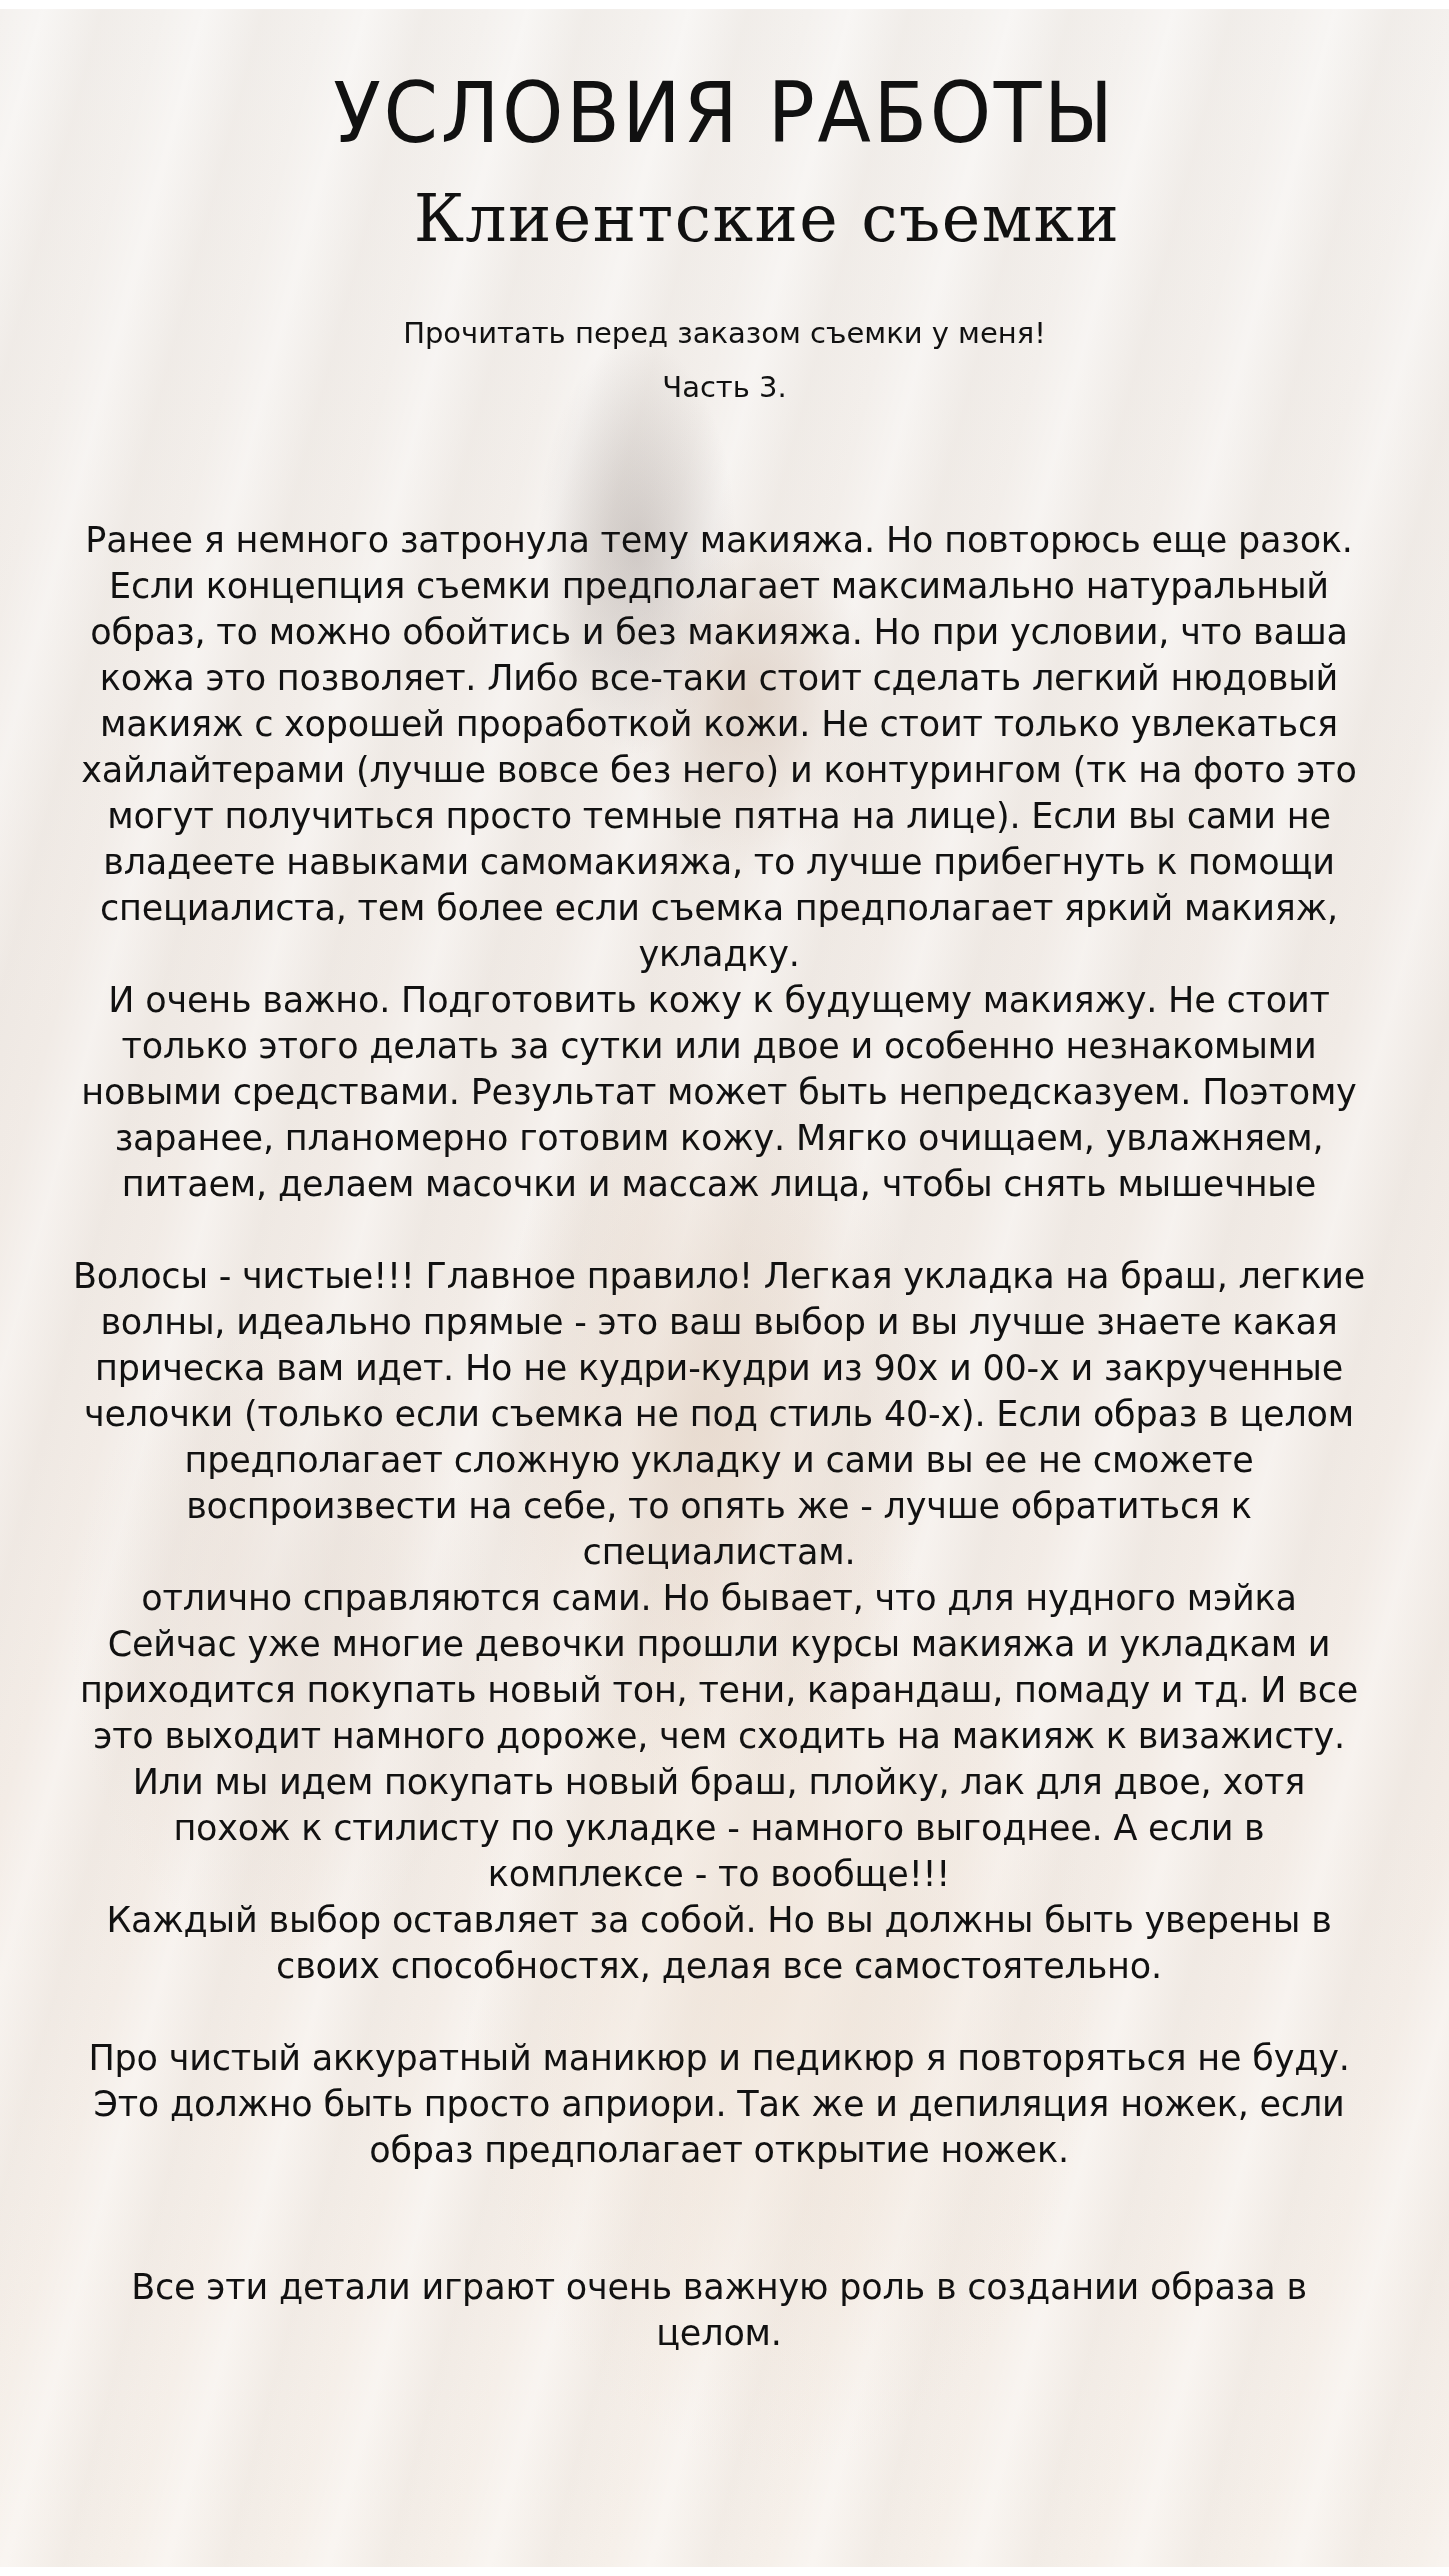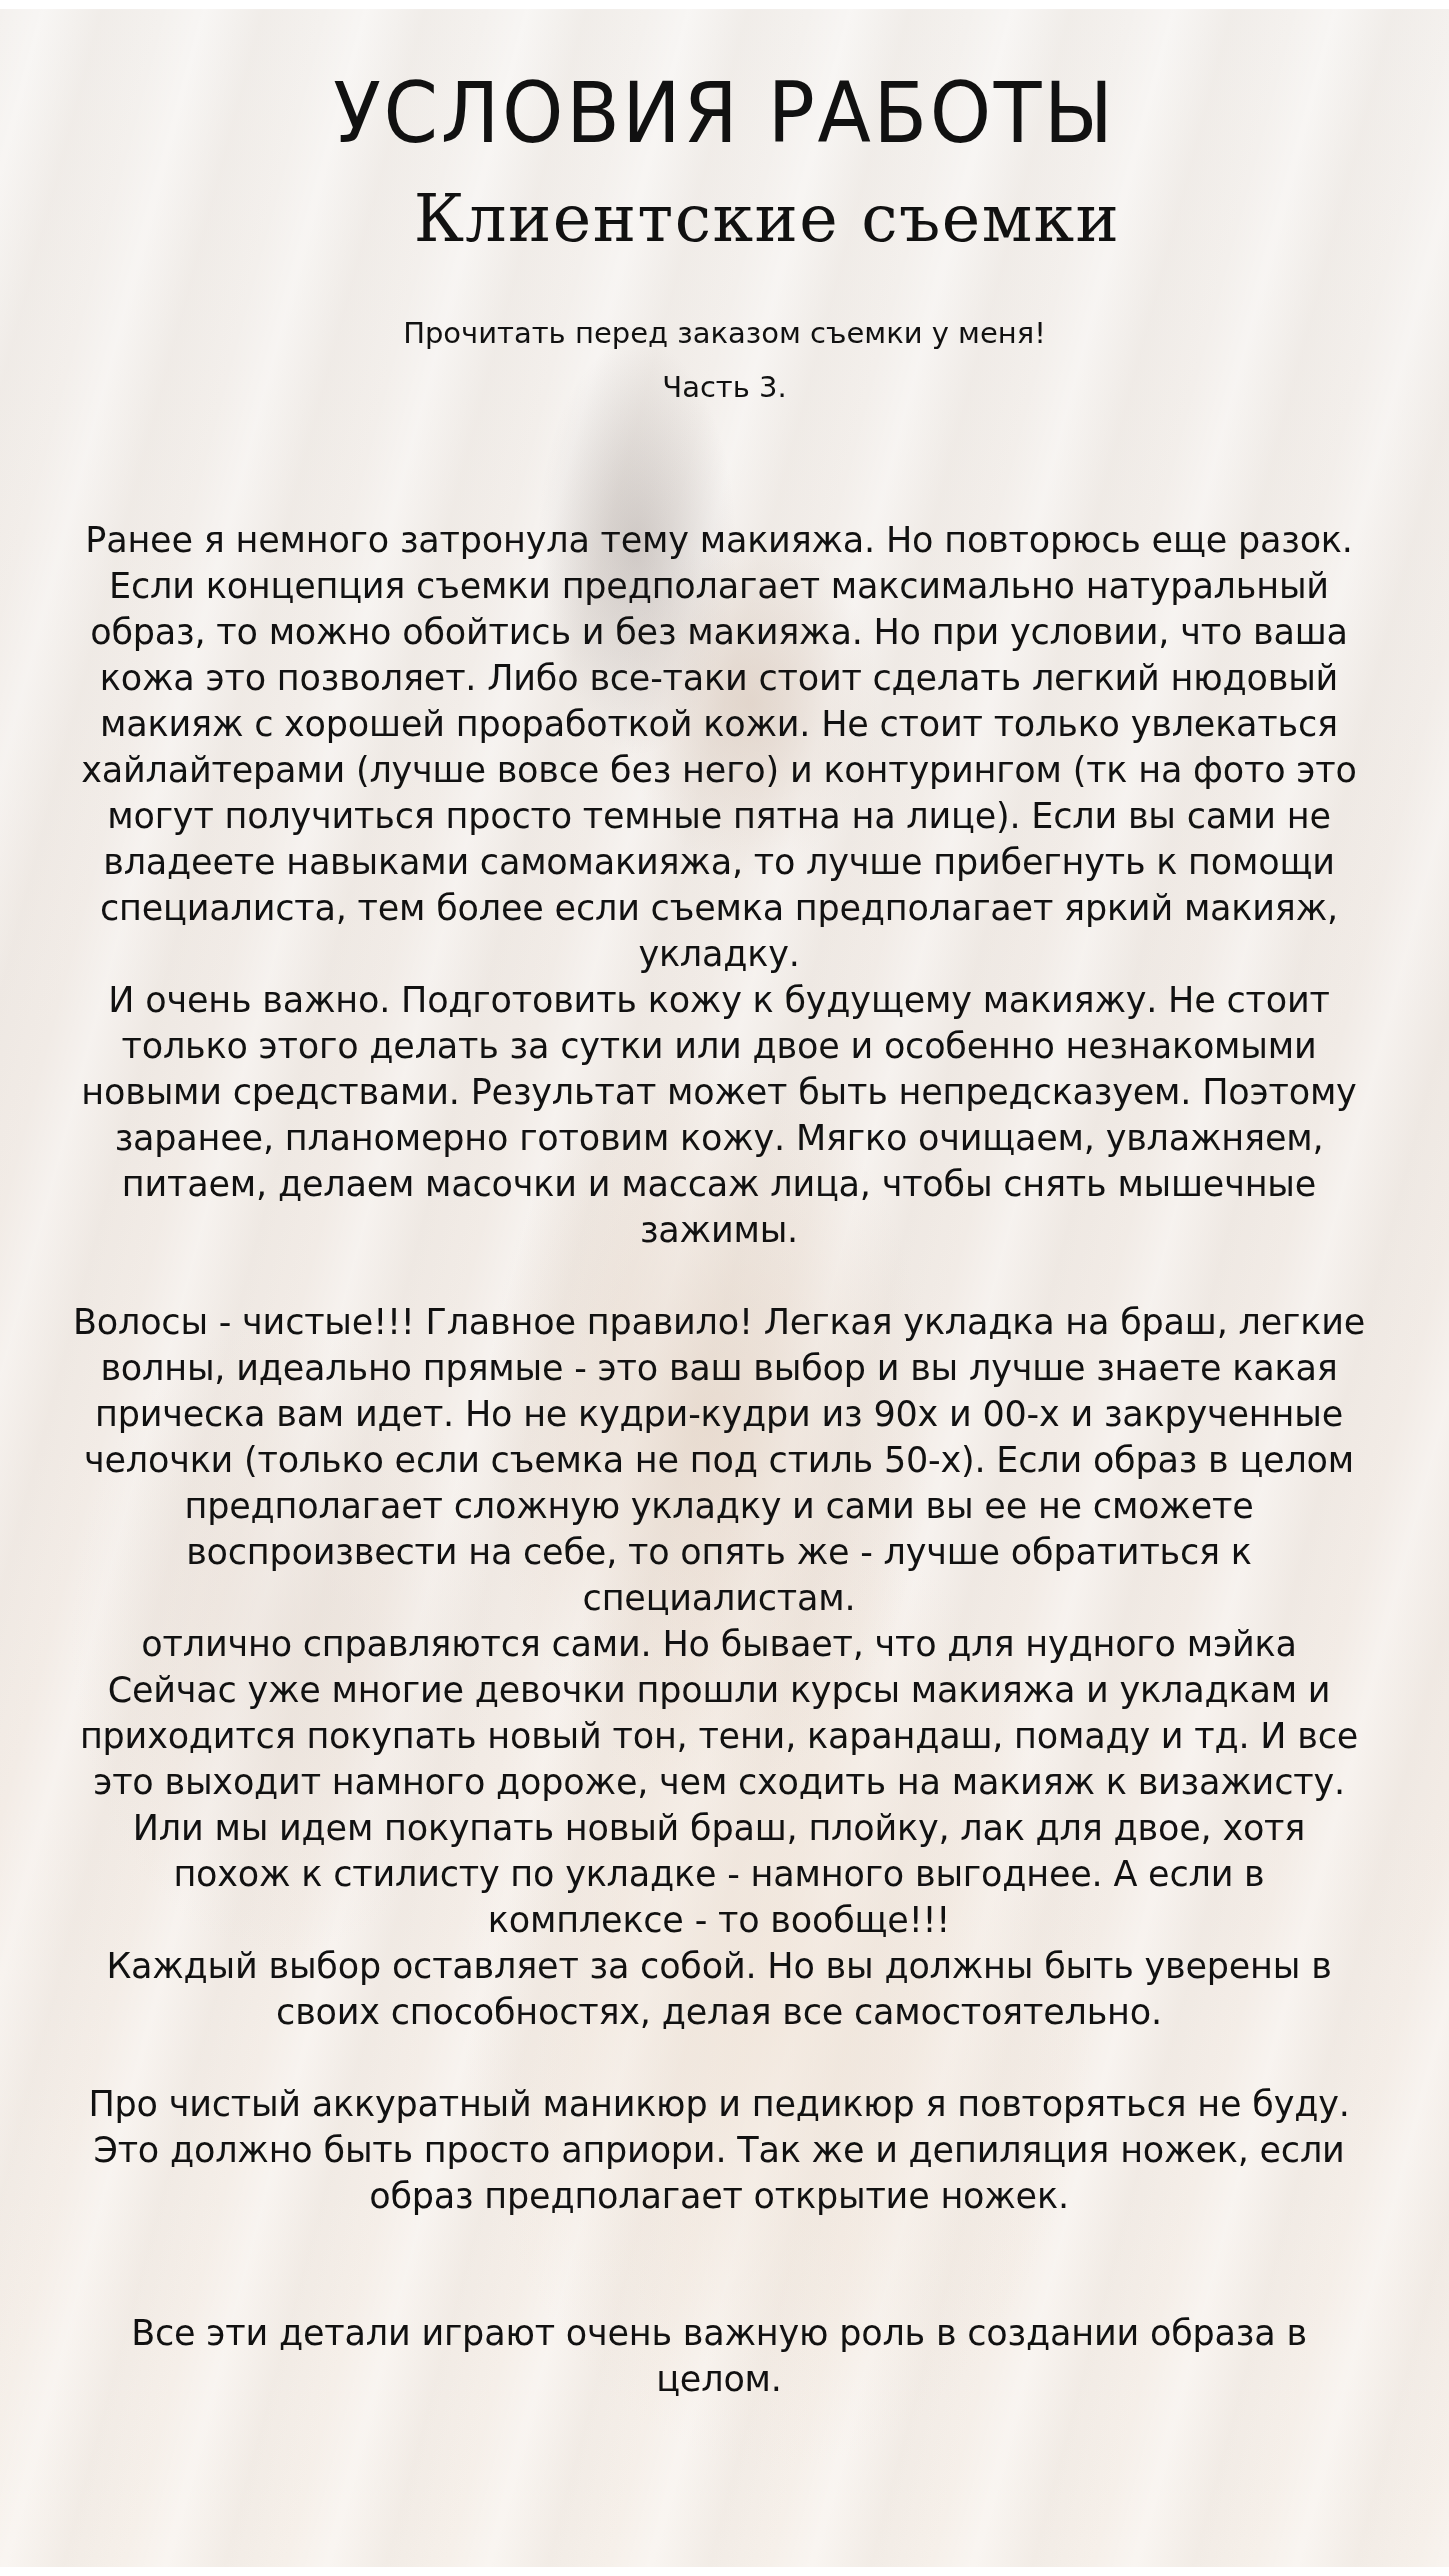--- a/index.html
+++ b/index.html
@@ -117,28 +117,27 @@
         <span class="line">владеете навыками самомакияжа, то лучше прибегнуть к помощи</span>
         <span class="line">специалиста, тем более если съемка предполагает яркий макияж,</span>
         <span class="line">укладку.</span>
       </div>
       <div>
         <span class="line">И очень важно. Подготовить кожу к будущему макияжу. Не стоит</span>
         <span class="line">только этого делать за сутки или двое и особенно незнакомыми</span>
         <span class="line">новыми средствами. Результат может быть непредсказуем. Поэтому</span>
         <span class="line">заранее, планомерно готовим кожу. Мягко очищаем, увлажняем,</span>
         <span class="line">питаем, делаем масочки и массаж лица, чтобы снять мышечные</span>
-        <span class="line">зажимы.</span>
       </div>
       <span class="gap"></span>
       <div>
         <span class="line">Волосы - чистые!!! Главное правило! Легкая укладка на браш, легкие</span>
         <span class="line">волны, идеально прямые - это ваш выбор и вы лучше знаете какая</span>
         <span class="line">прическа вам идет. Но не кудри-кудри из 90х и 00-х и закрученные</span>
-        <span class="line">челочки (только если съемка не под стиль 50-х). Если образ в целом</span>
+        <span class="line">челочки (только если съемка не под стиль 40-х). Если образ в целом</span>
         <span class="line">предполагает сложную укладку и сами вы ее не сможете</span>
         <span class="line">воспроизвести на себе, то опять же - лучше обратиться к</span>
         <span class="line">специалистам.</span>
       </div>
       <div>
         <span class="line">отлично справляются сами. Но бывает, что для нудного мэйка</span>
         <span class="line">Сейчас уже многие девочки прошли курсы макияжа и укладкам и</span>
         <span class="line">приходится покупать новый тон, тени, карандаш, помаду и тд. И все</span>
         <span class="line">это выходит намного дороже, чем сходить на макияж к визажисту.</span>
         <span class="line">Или мы идем покупать новый браш, плойку, лак для двое, хотя</span>

